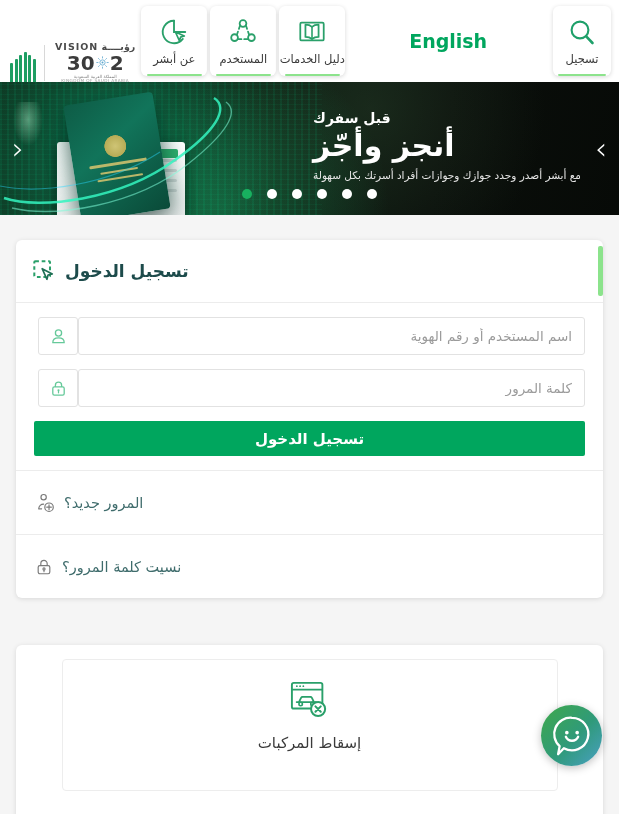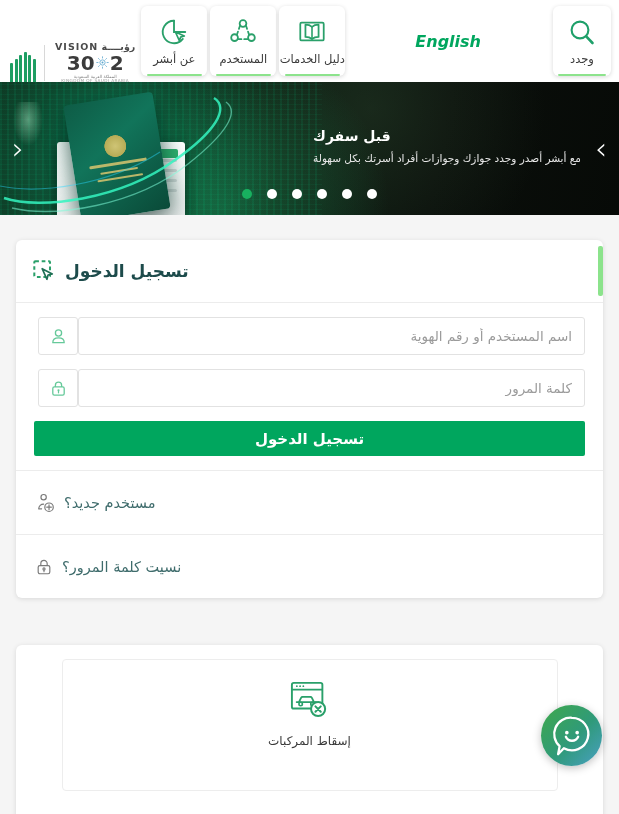--- a/index.html
+++ b/index.html
@@ -72,24 +72,23 @@
     gap: 4px; cursor: pointer; position: relative; overflow: hidden;
   }
   .nav-btn::after {
     content:""; position:absolute; bottom:0; left:8%; width:84%; height:2.5px;
     background: #8ce38c; border-radius: 2px;
   }
   .nav-btn .ico { height: 32px; display:flex; align-items:center; justify-content:center; }
   .nav-btn .lbl { font-size: 11.5px; color: #3a3a3a; white-space: nowrap; }
 
   .english-link {
-    font-size: 16px; font-weight: bold; color: #00a65e;
+    font-size: 19px; font-weight: bold; color: #00a65e;
     margin-right: auto; margin-left: auto; cursor: pointer;
     padding: 0 10px;
-    font-style: italic;
   }
   .search-btn {
     width: 58px; height: 70px; background: #fff; border-radius: 6px;
     box-shadow: 0 1px 4px rgba(0,0,0,.16);
     display:flex; flex-direction:column; align-items:center; justify-content:center;
     gap: 3px; cursor:pointer; position: relative; overflow:hidden;
     margin-left: 8px;
   }
   .search-btn::after {
     content:""; position:absolute; bottom:0; left:8%; width:84%; height:2.5px;
@@ -255,21 +254,21 @@
   .info-body {
     position:relative; padding: 14px 0 0 0; height: 146px;
     display:flex; align-items:flex-start; justify-content:center;
   }
   .tile {
     width: 496px; height: 132px; background:#fff;
     border:1px solid #ededed; border-radius: 4px;
     display:flex; flex-direction:column; align-items:center;
     padding-top: 20px; gap: 14px;
   }
-  .tile .t-label { font-size: 12px; color:#3a3a3a; }
+  .tile .t-label { font-size: 15px; color:#3a3a3a; }
 
   
   .chat-fab {
     position:absolute; top: 705px; left: 541px;
     width: 61px; height: 61px; border-radius:50%;
     background: linear-gradient(135deg,#3fa84a 0%, #2f9a7a 55%, #4aa0c4 100%);
     box-shadow: 0 2px 8px rgba(0,0,0,.25);
     display:flex; align-items:center; justify-content:center;
     cursor:pointer;
   }
@@ -355,21 +354,21 @@
 
     <div class="english-link">English</div>
 
     <div class="search-btn">
       <span class="ico">
         <svg width="32" height="32" viewBox="0 0 32 32">
           <circle cx="14" cy="13" r="8.4" fill="none" stroke="#1fa06a" stroke-width="2.1"></circle>
           <path d="M20.2 19.4 26.5 26" fill="none" stroke="#1fa06a" stroke-width="2.6" stroke-linecap="round"></path>
         </svg>
       </span>
-      <span class="lbl">وجدد</span>
+      <span class="lbl">تسجيل</span>
     </div>
   </div>
 
   <div class="hero">
     <div class="hero-bg"></div>
     <div class="hero-code"></div>
     <div class="hero-lamp"></div>
 
     <div class="hero-doc">
       <div class="d-badge"></div>
@@ -388,20 +387,21 @@
     </div>
 
     <svg class="hero-swoosh" viewBox="0 0 300 125">
       <path d="M4 108 C 40 120, 120 110, 175 70 C 215 42, 230 18, 214 8" fill="none" stroke="#34f5c0" stroke-width="2.4" opacity=".85"></path>
       <path d="M12 118 C 55 128, 135 116, 188 74 C 226 44, 240 22, 226 12" fill="none" stroke="#7dfbd8" stroke-width="1.4" opacity=".55"></path>
       <path d="M0 96 C 38 104, 108 96, 160 62" fill="none" stroke="#2ad8ff" stroke-width="1.2" opacity=".45"></path>
     </svg>
 
     <div class="hero-text">
       <div class="hero-kicker">قبل سفرك</div>
+      <div class="hero-title">أنجز وأجّز</div>
       <div class="hero-sub">مع أبشر أصدر وجدد جوازك وجوازات أفراد أسرتك بكل سهولة</div>
     </div>
 
     <div class="hero-arrow left">‹</div>
     <div class="hero-arrow right">›</div>
 
     <div class="hero-dots">
       <div class="dot"></div>
       <div class="dot"></div>
       <div class="dot"></div>
@@ -459,21 +459,21 @@
     <div class="link-row">
       <span>
         <svg width="22" height="22" viewBox="0 0 24 24">
           <circle cx="10.5" cy="5.6" r="2.9" fill="none" stroke="#7a7a7a" stroke-width="1.3"></circle>
           <path d="M5.2 18.4c0-3.3 2.4-5.1 5.3-5.1" fill="none" stroke="#7a7a7a" stroke-width="1.3" stroke-linecap="round"></path>
           <path d="M5.2 18.4h3.6" fill="none" stroke="#7a7a7a" stroke-width="1.3"></path>
           <circle cx="16.4" cy="16.6" r="4.6" fill="none" stroke="#7a7a7a" stroke-width="1.3"></circle>
           <path d="M16.4 14.1v5M13.9 16.6h5" fill="none" stroke="#7a7a7a" stroke-width="1.3" stroke-linecap="round"></path>
         </svg>
       </span>
-      <span class="lr-text">مستخدم جديد؟</span>
+      <span class="lr-text">المرور جديد؟</span>
     </div>
 
     <div class="link-row">
       <span>
         <svg width="20" height="20" viewBox="0 0 22 22">
           <rect x="4.6" y="9.4" width="12.8" height="9" rx="1.8" fill="none" stroke="#7a7a7a" stroke-width="1.3"></rect>
           <path d="M7.5 9.4V7.3a3.5 3.5 0 0 1 7 0v2.1" fill="none" stroke="#7a7a7a" stroke-width="1.3"></path>
           <circle cx="11" cy="13.2" r="1.2" fill="none" stroke="#7a7a7a" stroke-width="1.2"></circle>
           <path d="M11 14.2v2" stroke="#7a7a7a" stroke-width="1.2" stroke-linecap="round"></path>
         </svg>

